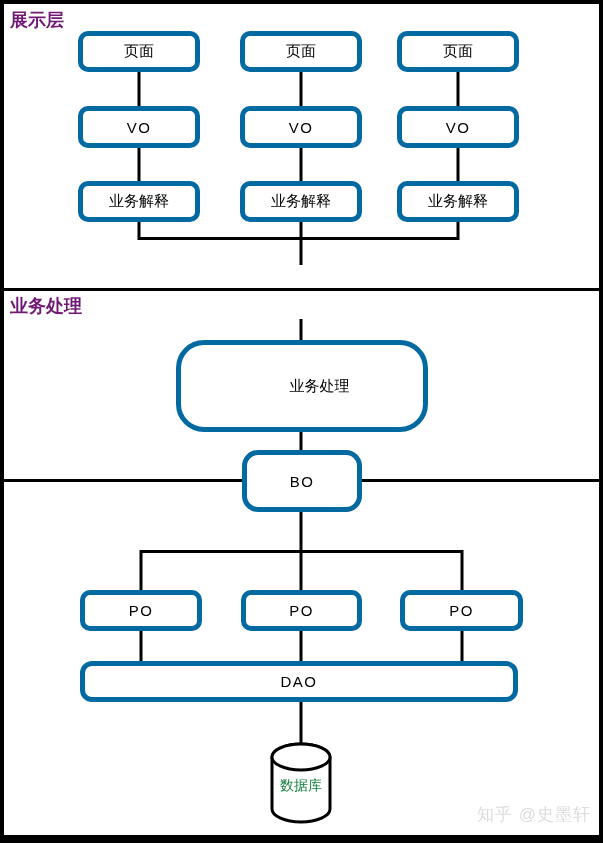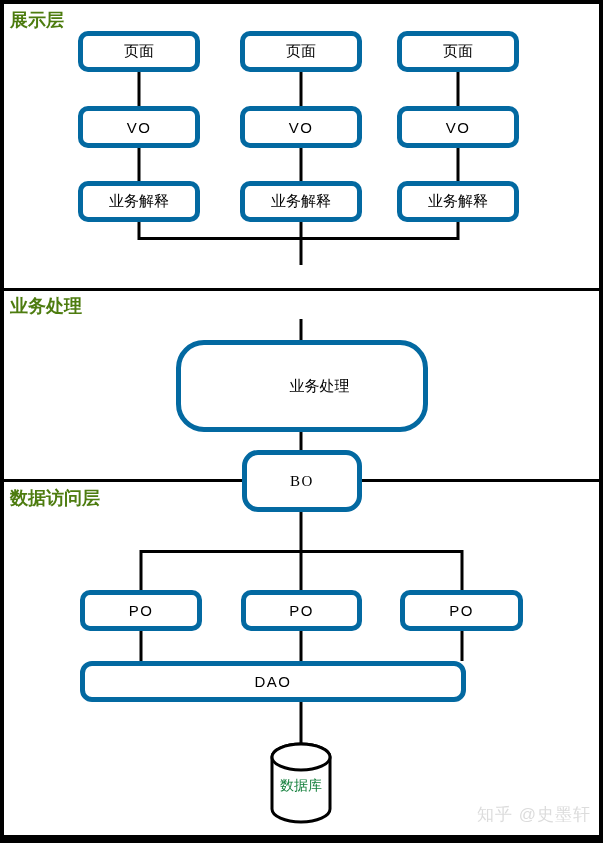--- a/index.html
+++ b/index.html
@@ -36,21 +36,21 @@
     white-space: nowrap;
   }
   .acronym { letter-spacing: 1.5px; }
   .r14 { border-radius: 14px; }
   .r16 { border-radius: 16px; }
   .r28 { border-radius: 28px; }
   .layer-label {
     position: absolute;
     font-size: 18px;
     font-weight: bold;
-    color: #4d7c0f;
+    color: #701a75;
     z-index: 2;
     white-space: nowrap;
   }
   .db-label {
     position: absolute;
     left: 268px;
     top: 777px;
     width: 66px;
     text-align: center;
     font-size: 14px;
@@ -73,25 +73,25 @@
   .page-2 { left: 240px; top: 31px;  width: 122px; height: 41px; }
   .page-3 { left: 397px; top: 31px;  width: 122px; height: 41px; }
   .vo-1   { left: 78px;  top: 106px; width: 122px; height: 42px; }
   .vo-2   { left: 240px; top: 106px; width: 122px; height: 42px; }
   .vo-3   { left: 397px; top: 106px; width: 122px; height: 42px; }
   .int-1  { left: 78px;  top: 181px; width: 122px; height: 41px; }
   .int-2  { left: 240px; top: 181px; width: 122px; height: 41px; }
   .int-3  { left: 397px; top: 181px; width: 122px; height: 41px; }
   .dto    { left: 241px; top: 263px; width: 121px; height: 57px; }
   .proc   { left: 176px; top: 340px; width: 252px; height: 92px; padding-left: 35px; }
-  .bo     { left: 242px; top: 450px; width: 120px; height: 62px; font-family: Liberation Serif, serif; }
+  .bo     { left: 242px; top: 450px; width: 120px; height: 62px; }
   .po-1   { left: 80px;  top: 590px; width: 122px; height: 41px; }
   .po-2   { left: 241px; top: 590px; width: 121px; height: 41px; }
   .po-3   { left: 400px; top: 590px; width: 123px; height: 41px; }
-  .dao    { left: 80px;  top: 661px; width: 386px; height: 41px; border-radius: 12px; }
+  .dao    { left: 80px;  top: 661px; width: 438px; height: 41px; border-radius: 12px; }
   .lbl-presentation { left: 10px; top: 8px; }
   .lbl-business     { left: 10px; top: 294px; }
   .lbl-data         { left: 10px; top: 486px; }
 </style>
 </head>
 <body>
 
 <div id="stage">
 
   <svg id="wires" width="603" height="843" viewBox="0 0 603 843">
@@ -116,21 +116,20 @@
     <path d="M301 701 V748" stroke="#000" stroke-width="3" fill="none"></path>
 
     <g>
       <path d="M272 757 V809 A29 13 0 0 0 330 809 V757 A29 13 0 0 0 272 757 Z" fill="#fff" stroke="#000" stroke-width="3"></path>
       <ellipse cx="301" cy="757" rx="29" ry="13" fill="#fff" stroke="#000" stroke-width="3"></ellipse>
     </g>
   </svg>
 
   <div class="layer-label lbl-presentation">展示层</div>
   <div class="layer-label lbl-business">业务处理</div>
-  <div class="layer-label lbl-data">数据访问层</div>
 
   <div class="node page-1">页面</div>
   <div class="node page-2">页面</div>
   <div class="node page-3">页面</div>
 
   <div class="node acronym vo-1">VO</div>
   <div class="node acronym vo-2">VO</div>
   <div class="node acronym vo-3">VO</div>
 
   <div class="node int-1">业务解释</div>

